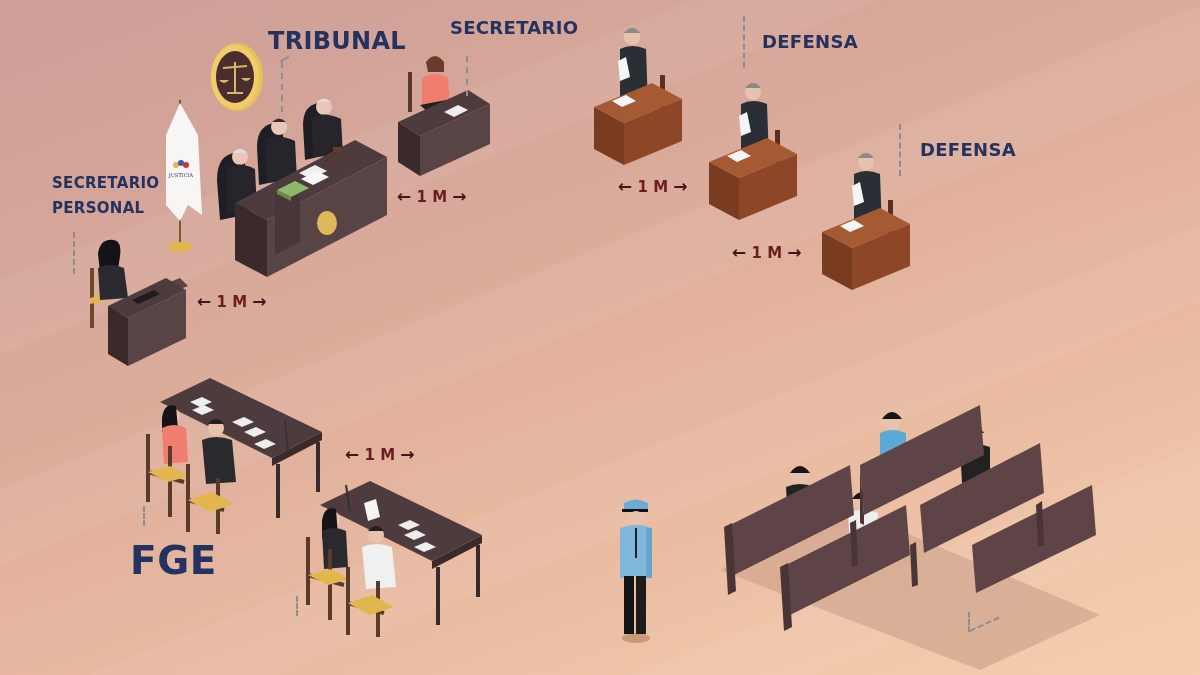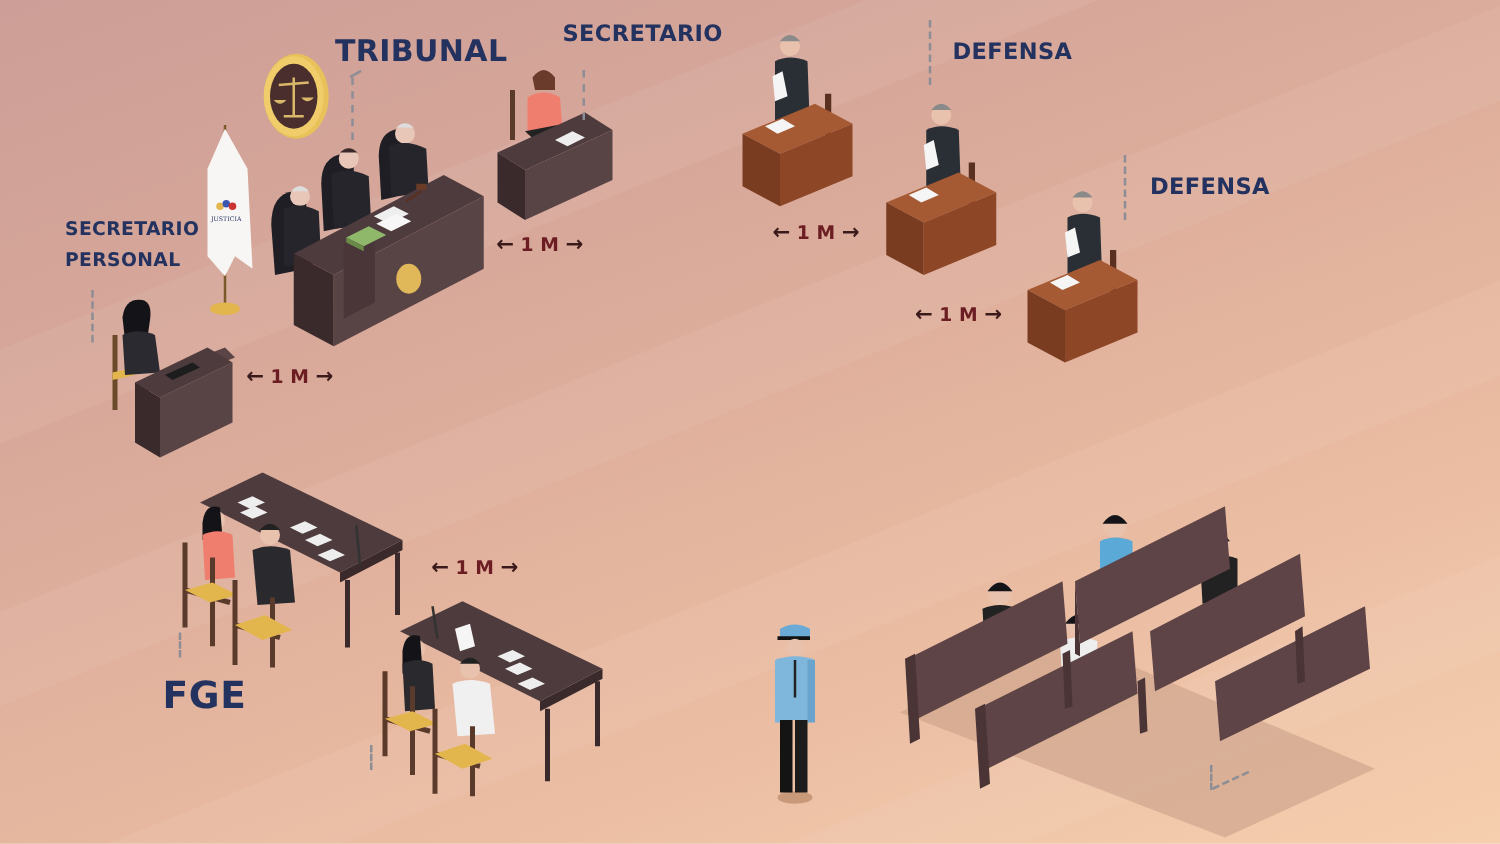--- a/index.html
+++ b/index.html
@@ -3,21 +3,21 @@
 <meta charset="utf-8">
 <style>
   html, body { margin:0; padding:0; }
   body { width:1200px; height:675px; overflow:hidden; position:relative;
          font-family:"DejaVu Sans", sans-serif; }
   #scene { position:absolute; left:0; top:0; width:1200px; height:675px;
            background:linear-gradient(160deg,#cd9e97 0%,#d9a99a 35%,#e8b9a0 65%,#f6cfae 100%); overflow:hidden; }
   .stripe { position:absolute; width:2200px; height:70px; left:-500px;
             background:rgba(255,255,255,0.06); transform:rotate(-22deg); }
   .label { position:absolute; color:#23325e; font-weight:bold; letter-spacing:0.3px; line-height:1.1; }
-  .label.big { font-size:30px; letter-spacing:0.5px; }
+  .label.big { font-size:39px; letter-spacing:0.5px; }
   .label.mid { font-size:24px; }
   .label.sm { font-size:18px; }
   .label.xs { font-size:15px; line-height:25px; }
   .dist { position:absolute; font-size:15px; font-weight:bold; color:#6b1d22; white-space:nowrap; }
   .dist .arr { color:#3a1a1a; font-size:17px; }
   .leader { position:absolute; border-left:2px dashed #8d8d95; }
   .leader-h { position:absolute; border-top:2px dashed #8d8d95; }
   svg { position:absolute; overflow:visible; }
 </style>
 </head>

